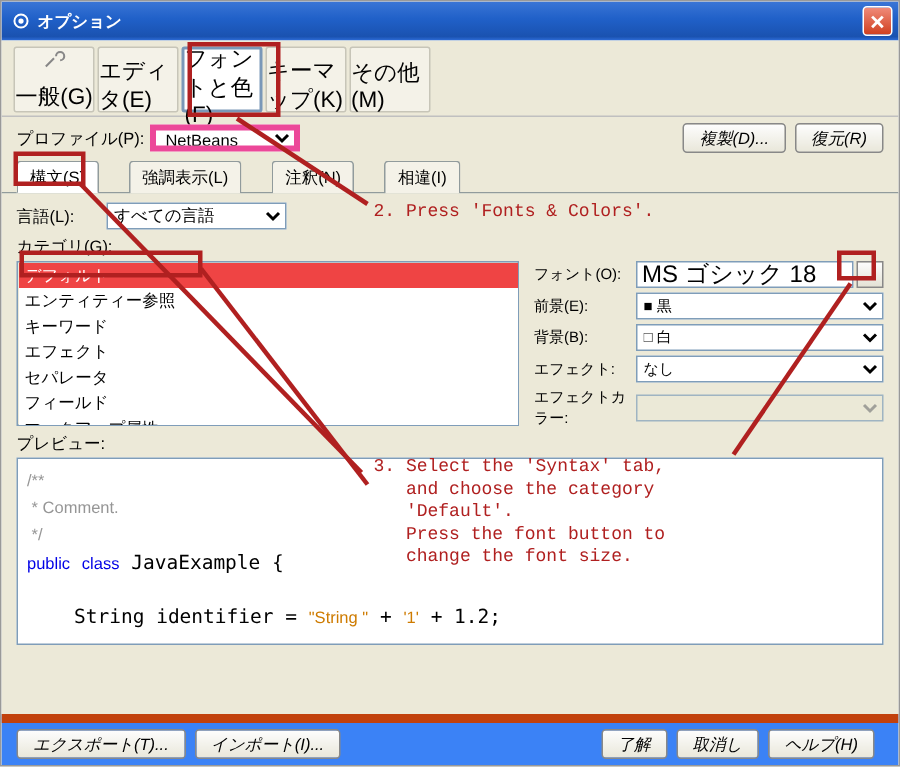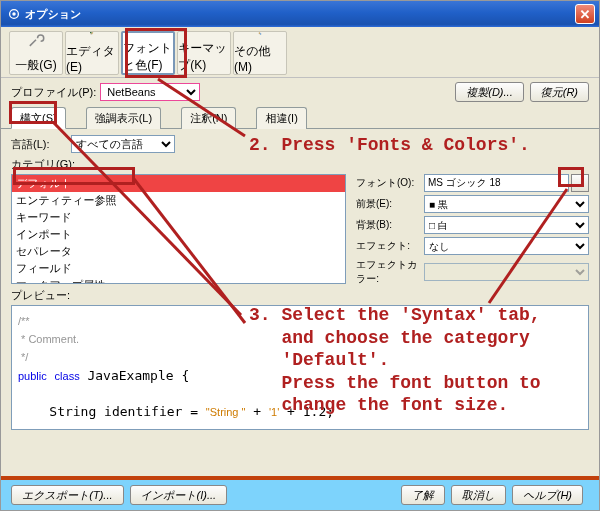--- a/index.html
+++ b/index.html
@@ -4,53 +4,53 @@
 <style>
 * { box-sizing: border-box; margin: 0; padding: 0; font-family: "MS UI Gothic", Tahoma, Arial, sans-serif; font-size: 11px; }
 body { background: #fff; width: 600px; height: 511px; position: relative; overflow: hidden; border: 1px solid #999; }
 .titlebar { height: 26px; background: linear-gradient(to bottom, #3a75d6 0%, #2060c8 45%, #1a52b0 90%, #2e6dd9 100%); color: #fff; display: flex; align-items: center; padding: 0 4px 0 6px; }
 .titlebar .title { flex: 1; font-weight: bold; padding-left: 4px; }
 .titlebar .close { width: 20px; height: 20px; background: linear-gradient(to bottom, #f08b7a, #d04020); border: 1px solid #fff; border-radius: 3px; display:flex; align-items:center; justify-content:center; color:#fff; font-weight:bold; font-size:13px; cursor:pointer; }
 .titlebar .gear { width:14px; height:14px; }
 .toolbar { display: flex; background: #ece9d8; padding: 4px 8px 2px 8px; border-bottom: 1px solid #c0c0c0; }
 .toolbtn { width: 54px; height: 44px; display: flex; flex-direction: column; align-items: center; justify-content: center; cursor: pointer; border: 1px solid #c7c5b8; background: #f4f2e8; margin-right: 2px; border-radius: 2px; }
 .toolbtn.selected { background: #fff; border: 2px solid #7a98b8; }
-.toolbtn .tlabel { margin-top: 8px; font-size: 12px; }
+.toolbtn .tlabel { margin-top: 8px; font-size: 15px; }
 .profile-row { display:flex; align-items:center; padding: 4px 10px; background:#ece9d8; }
 .profile-row label { margin-right: 4px; }
-.profile-row select { flex: 0 0 100px; background:#fff; border:1px solid #ec4899; height:18px; padding:0 2px; }
+.profile-row select { flex: 0 0 100px; background:#fff; border:4px solid #ec4899; height:18px; padding:0 2px; }
 .btn { background: linear-gradient(#fdfdfd,#e9e7da); border:1px solid #888; border-radius:3px; padding:2px 10px; cursor:pointer; height:20px;font-style:italic; }
 .tabs { display:flex; padding: 0 10px; background:#ece9d8; border-bottom:1px solid #919b9c; }
 .tab { padding:3px 8px 2px 8px; border:1px solid #919b9c; border-bottom:none; background:#f4f2e8; margin-right:20px; border-radius:3px 3px 0 0; cursor:pointer; position:relative; top:1px; }
 .tab.active { background:#fff; border-bottom:1px solid #fff; }
 .innerpanel { background:#ece9d8; padding: 6px 10px 8px 10px; height: calc(100% - 26px - 54px - 26px - 20px - 34px); overflow:hidden; position:relative; }
 .langrow { display:flex; align-items:center; margin-bottom:4px; }
 .langrow label { width:60px; }
-.langrow select { width: 104px; background:#fff; border:1px solid #7f9db9; height:18px; }
+.langrow select { width: 120px; background:#fff; border:1px solid #7f9db9; height:18px; }
 .catlabel { margin-bottom: 2px; display:block; }
 .midgrid { display:flex; height:110px; }
 .catlist { width: 335px; border:1px solid #7f9db9; background:#fff; overflow-y:scroll; }
 .catlist .item { padding:1px 4px; cursor:pointer; }
 .catlist .item.selected { background:#ef4444; color:#fff; }
 .proppanel { flex:1; padding-left:10px; display:flex; flex-direction:column; gap:3px; }
 .proprow { display:flex; align-items:center; }
 .proprow label { width:68px; font-size:10px; }
-.proprow .val { flex:1; border:1px solid #7f9db9; background:#fff; height:18px; padding:1px 3px; display:flex; align-items:center; font-size:10px; }
+.proprow .val { flex:1; border:1px solid #7f9db9; background:#fff; height:18px; padding:1px 3px; display:flex; align-items:center; font-size:16px; }
 .fontbtn { width:18px; height:18px; background:linear-gradient(#fdfdfd,#e4e2d5); border:1px solid #888; margin-left:2px; cursor:pointer; display:flex; align-items:center; justify-content:center; font-size:10px; }
 .proprow select { flex:1; border:1px solid #7f9db9; background:#fff; height:18px; font-size:10px; }
 .previewlbl { margin-top:4px; display:block; }
 .preview { border:1px solid #7f9db9; background:#fff; margin-top:2px; height:125px; padding:6px; font-family: "MS Gothic", monospace; font-size:13px; line-height:1.4; white-space:pre; overflow-y:scroll; }
 .preview .comment { color:#969696; }
 .preview .kw { color:#0000e6; }
 .preview .str { color:#ce7b00; }
-.footer { position:absolute; bottom:0; left:0; right:0; height:34px; background:#7dd3fc; border-top:4px solid #c2410c; display:flex; align-items:center; padding:0 10px; }
+.footer { position:absolute; bottom:0; left:0; right:0; height:34px; background:#3b82f6; border-top:6px solid #c2410c; display:flex; align-items:center; padding:0 10px; }
 .footer .btn { margin-right:6px; }
 .footer .spacer { flex:1; }
 .anno-box { position:absolute; border:3px solid #b02020; pointer-events:none; }
-.anno-text { position:absolute; color:#b02020; font-family: "Courier New", monospace; font-size:18px; font-weight:bold; pointer-events:none; line-height:1.25; }
+.anno-text { position:absolute; color:#b02020; font-family: "Courier New", monospace; font-size:12px; font-weight:normal; pointer-events:none; line-height:1.25; }
 svg.anno-line { position:absolute; pointer-events:none; }
 </style>
 </head>
 <body>
 
 <div class="titlebar">
   <svg class="gear" viewBox="0 0 16 16">
       <circle cx="8" cy="8" r="5" fill="none" stroke="#fff" stroke-width="1.5"></circle>
       <circle cx="8" cy="8" r="2" fill="#fff"></circle>
     </svg>
@@ -122,21 +122,21 @@
   <div class="langrow">
     <label>言語(L):</label>
     <select><option>すべての言語</option></select>
   </div>
   <label class="catlabel">カテゴリ(G):</label>
   <div class="midgrid">
     <div class="catlist">
       <div class="item selected">デフォルト</div>
       <div class="item">エンティティー参照</div>
       <div class="item">キーワード</div>
-      <div class="item">インポート</div>
+      <div class="item">エフェクト</div>
       <div class="item">セパレータ</div>
       <div class="item">フィールド</div>
       <div class="item">マークアップ属性</div>
 
     </div>
     <div class="proppanel">
       <div class="proprow">
         <label>フォント(O):</label>
         <div class="val">MS ゴシック 18</div>
         <div class="fontbtn">…</div>

